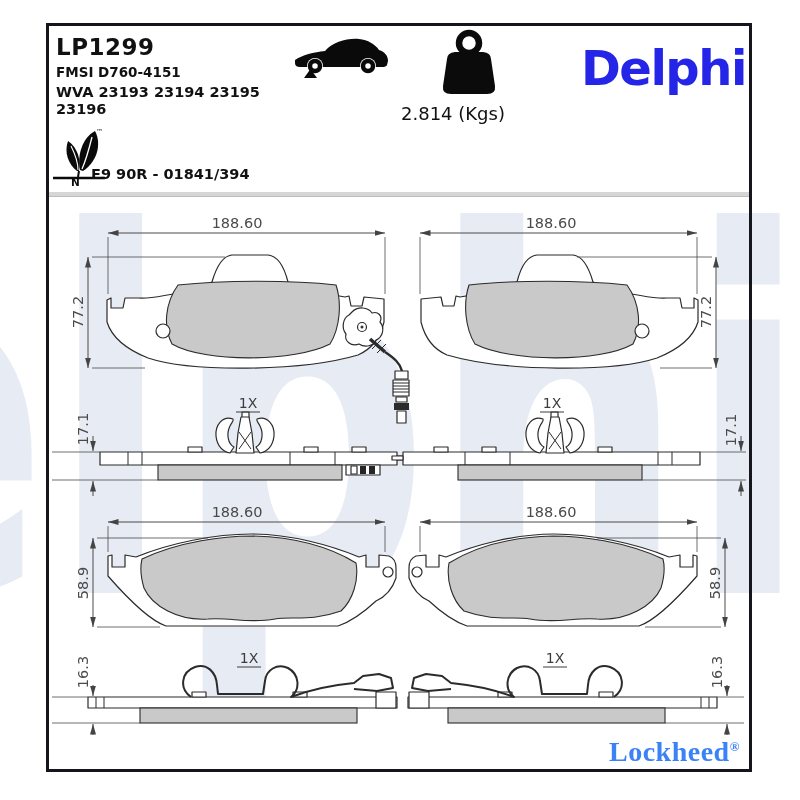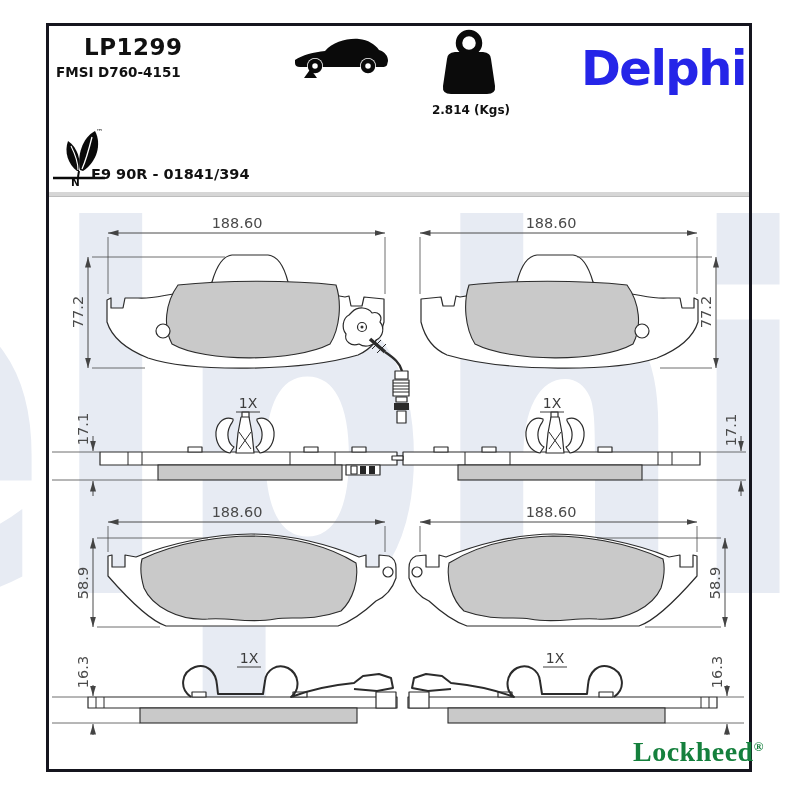--- a/index.html
+++ b/index.html
@@ -4,34 +4,34 @@
 <style>
   html,body{margin:0;padding:0;background:#fff;}
   .page{position:relative;width:800px;height:800px;background:#ffffff;overflow:hidden;
         font-family:"DejaVu Sans",sans-serif;color:#111;}
   .watermark{position:absolute;top:170px;right:-10px;z-index:0;line-height:1;white-space:nowrap;
         font-weight:bold;font-size:500px;color:var(--watermark-color,#e7ebf3);
         transform:scaleX(.72);transform-origin:100% 50%;user-select:none;}
   .frame{position:absolute;left:46px;top:23px;width:706px;height:749px;box-sizing:border-box;
         border:3px solid var(--frame-color,#15151e);z-index:1;}
   .frame > *{position:absolute;}
-  .pn{left:7px;top:8px;font-size:23px;font-weight:bold;letter-spacing:.5px;margin-left:28px;}
+  .pn{left:7px;top:8px;font-size:23px;font-weight:bold;letter-spacing:.5px;}
   .fmsi{left:7px;top:38px;font-size:13.5px;font-weight:bold;}
   .wva{left:7px;top:58px;font-size:14.5px;font-weight:bold;line-height:17px;}
   .car{left:243px;top:7px;}
   .kb{left:389px;top:3px;}
-  .kbLabel{left:352px;top:77px;width:140px;text-align:center;font-size:12px;font-weight:bold;}
+  .kbLabel{left:352px;top:77px;width:140px;text-align:left;font-size:18px;font-weight:normal;}
   .logo{left:532px;top:14px;font-size:48px;font-weight:bold;letter-spacing:-1.5px;
         color:var(--brand-blue,#2525e8);}
   .leaf{left:2px;top:98px;}
   .e9{left:42px;top:140px;font-size:14.5px;font-weight:bold;}
   .sep{left:0;right:0;top:166px;height:4px;background:#d6d6d6;border-bottom:1px solid #bdbdbd;}
   .drawing{left:0;top:0;width:700px;height:743px;}
-  .footerBrand{left:584px;top:710px;font-family:"Liberation Serif",serif;font-weight:bold;
-        font-size:28px;letter-spacing:.5px;color:#15803d;}
+  .footerBrand{left:560px;top:710px;font-family:"Liberation Serif",serif;font-weight:bold;
+        font-size:28px;letter-spacing:.5px;color:#3b82f6;}
   .footerBrand .reg{font-size:13px;vertical-align:super;}
   
   .outline{fill:#fff;stroke:var(--drawing-line,#2b2b2b);stroke-width:1.2;stroke-linejoin:round;}
   .fric{fill:var(--friction-gray,#c9c9c9);stroke:var(--drawing-line,#2b2b2b);stroke-width:1.1;}
   .thin{fill:none;stroke:var(--drawing-line,#2b2b2b);stroke-width:1;}
   .spring{fill:none;stroke:var(--drawing-line,#2b2b2b);stroke-width:2;stroke-linejoin:round;}
   .wire{fill:none;stroke:var(--drawing-line,#2b2b2b);stroke-width:2.4;}
   .stem{fill:none;stroke:var(--drawing-line,#2b2b2b);stroke-width:3.5;}
   .dimln{fill:none;stroke:var(--dimension-gray,#4a4a4a);stroke-width:1;}
   .ext{fill:none;stroke:var(--dimension-gray,#4a4a4a);stroke-width:.8;}
@@ -44,20 +44,24 @@
 <body>
 
 <div class="page">
 
   <div class="watermark">Delphi</div>
 
   <div class="frame">
 
     <div class="pn">LP1299</div>
     <div class="fmsi">FMSI D760-4151</div>
+    <div class="wva">
+      <div>WVA 23193 23194 23195</div>
+      <div>23196</div>
+    </div>
 
     <svg class="car" width="100" height="46" viewBox="0 0 100 46">
       <path fill="#0a0a0a" d="M3,27 C10,22 22,19 33,18 C41,9 55,5 67,6 C76,7 83,11 87,17 C93,19 96,23 96,28 L95,32 Q94,34 90,34 L8,34 Q3,34 3,30 Z"></path>
       <circle cx="23" cy="33" r="8" fill="#fff"></circle>
       <circle cx="76" cy="33" r="8" fill="#fff"></circle>
       <circle cx="23" cy="33" r="5" fill="#fff" stroke="#0a0a0a" stroke-width="4.5"></circle>
       <circle cx="76" cy="33" r="5" fill="#fff" stroke="#0a0a0a" stroke-width="4.5"></circle>
       <path fill="#0a0a0a" d="M12,45 L25,45 L18.5,36 Z"></path>
     </svg>
 

